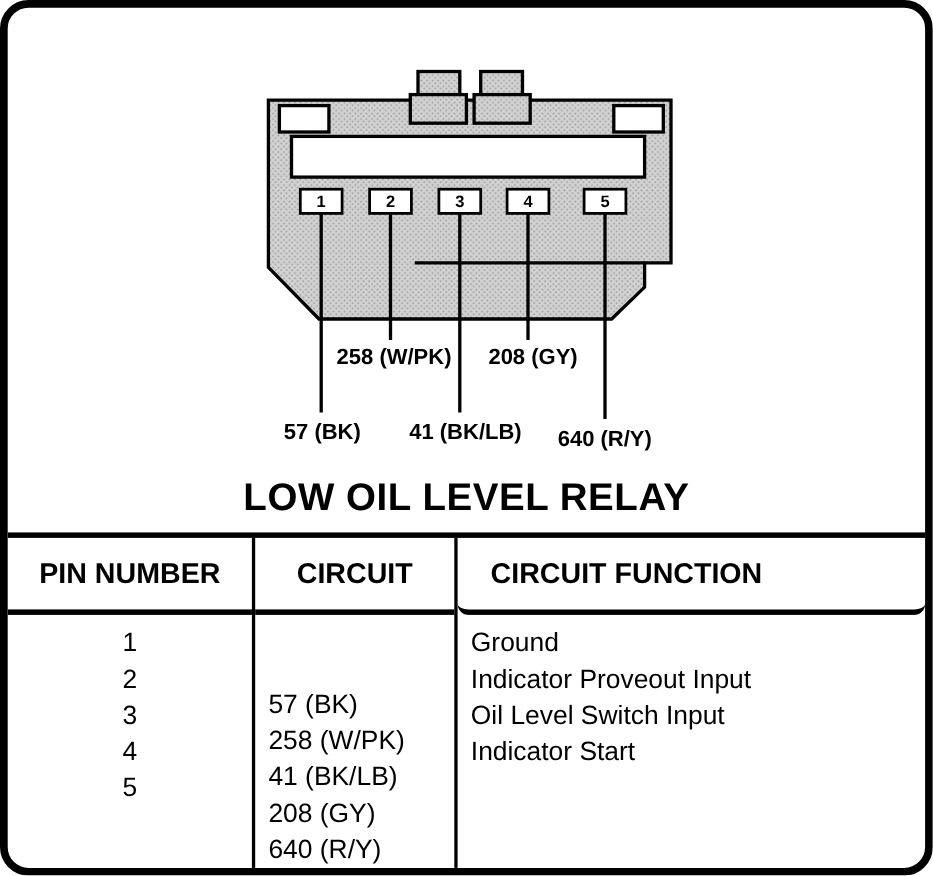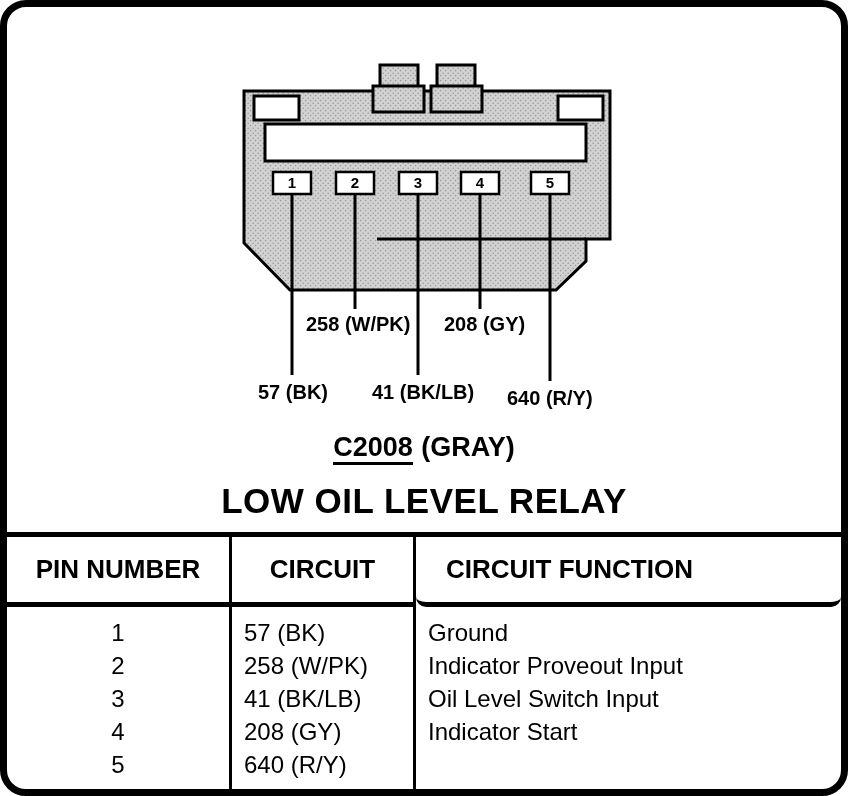--- a/index.html
+++ b/index.html
@@ -28,21 +28,21 @@
     text-align:center;font-size:35px;font-weight:bold;letter-spacing:0.5px;
   }
   .ptable{
     margin-top:13px;
     border-top:5px solid #000;
     flex:1 1 auto;
     display:flex;flex-direction:row;align-items:stretch;
   }
   .col{display:flex;flex-direction:column;}
   .col-pin{width:222px;flex:0 0 auto;}
-  .col-circuit{width:181px;flex:0 0 auto;border-left:3px solid #000;}
+  .col-circuit{width:181px;flex:0 0 auto;border-left:3px solid #000;justify-content:space-between;}
   .col-function{flex:1 1 auto;border-left:3px solid #000;}
   .th{
     height:65px;flex:0 0 auto;
     border-bottom:5px solid #000;
     display:flex;align-items:center;justify-content:center;
     font-size:26px;font-weight:bold;white-space:nowrap;
   }
   .col-function .th{justify-content:flex-start;padding-left:30px;border-radius:10px;}
   .cells{padding-top:9px;}
   .cell{height:33px;line-height:33px;font-size:24px;white-space:nowrap;}
@@ -95,21 +95,20 @@
     <text x="473" y="181" text-anchor="middle" font-size="15" font-weight="bold">4</text>
     <text x="543" y="181" text-anchor="middle" font-size="15" font-weight="bold">5</text>
 
     <text x="299" y="324" font-size="20" font-weight="bold">258 (W/PK)</text>
     <text x="437" y="324" font-size="20" font-weight="bold">208 (GY)</text>
     <text x="251" y="392" font-size="20" font-weight="bold">57 (BK)</text>
     <text x="365" y="392" font-size="20" font-weight="bold">41 (BK/LB)</text>
     <text x="500" y="398" font-size="20" font-weight="bold">640 (R/Y)</text>
   </svg>
 
-  <div class="title-line"><span class="underlined">C2008</span><span class="color-label">(GRAY)</span></div>
 
   <div class="subtitle">LOW OIL LEVEL RELAY</div>
 
   <div class="ptable">
     <div class="col col-pin">
       <div class="th">PIN NUMBER</div>
       <div class="cells">
         <div class="cell">1</div>
         <div class="cell">2</div>
         <div class="cell">3</div>

